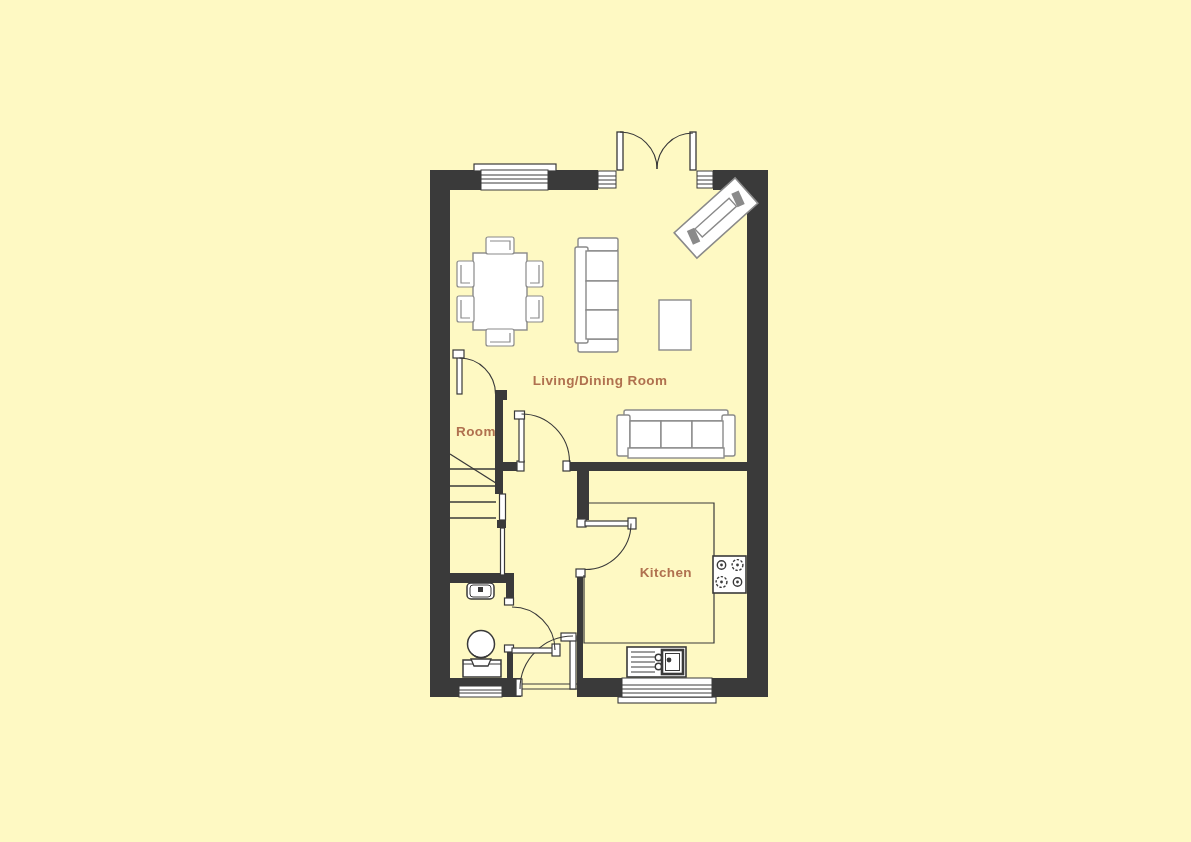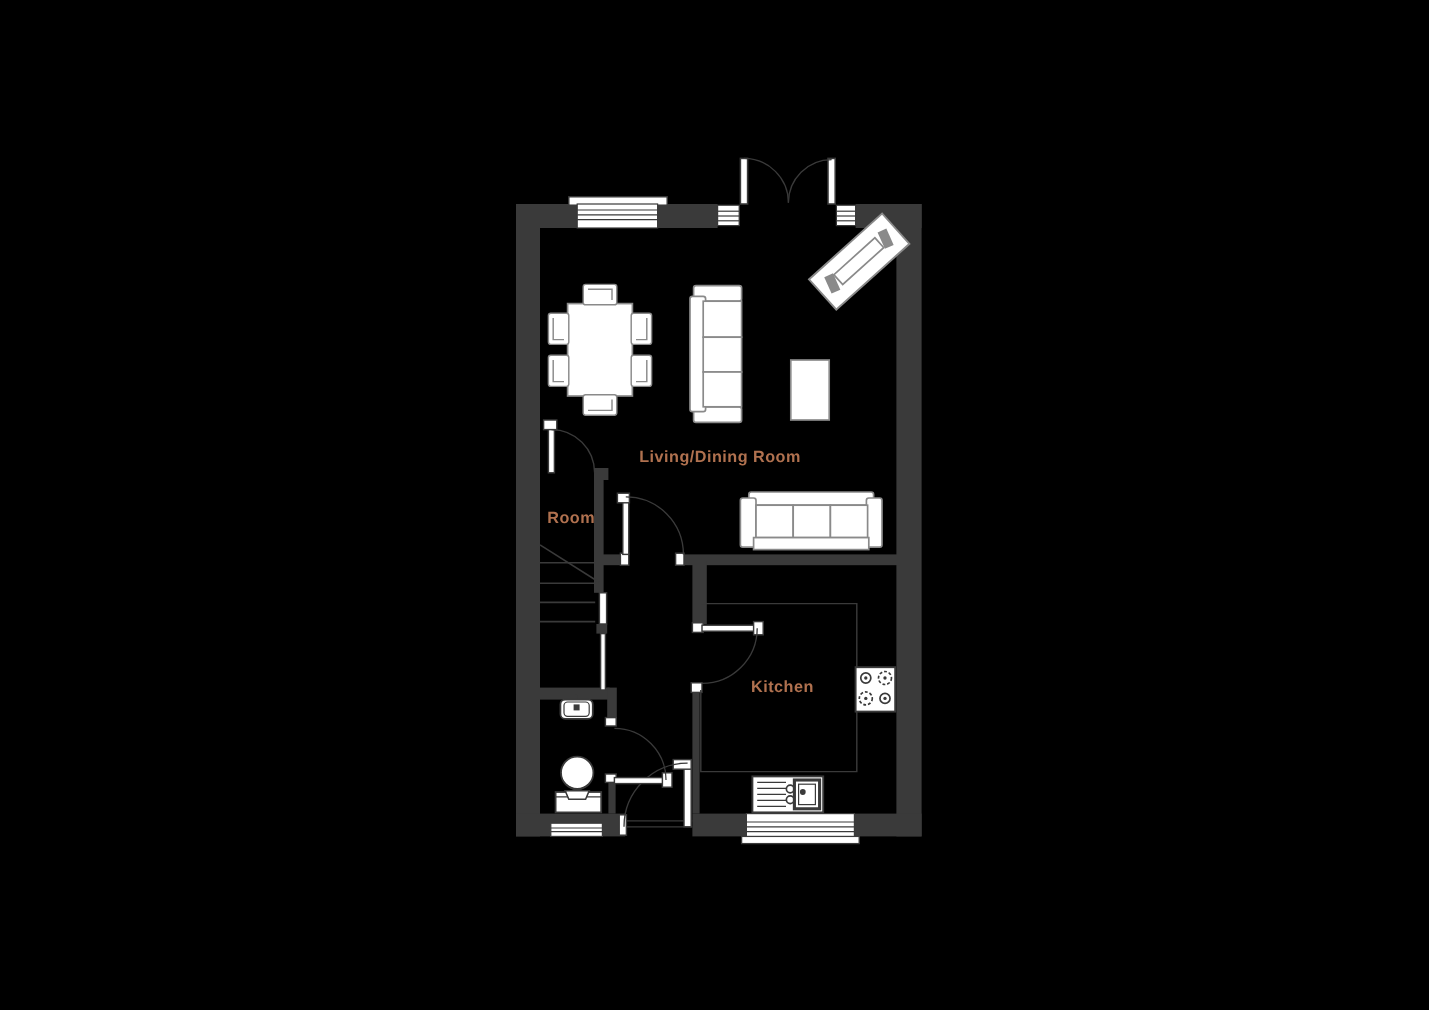--- a/index.html
+++ b/index.html
@@ -1,22 +1,22 @@
 <!DOCTYPE html>
 <html><head>
 <meta charset="utf-8">
 <style>
   html,body{margin:0;padding:0;background:#ffffff;}
-  .canvas{position:relative;width:1191px;height:842px;background:#000000;overflow:hidden;
+  .canvas{position:relative;width:1191px;height:842px;background:#fef9c3;overflow:hidden;
           font-family:"Liberation Sans", sans-serif;}
   .room-label{position:absolute;color:#b0714f;font-weight:bold;font-size:13.5px;
               letter-spacing:.4px;text-align:center;white-space:nowrap;}
   #label-living{left:520px;top:373px;width:160px;}
   #label-cupd{left:436px;top:424px;width:80px;}
-  #label-kitchen{left:612px;top:565px;width:80px;}
+  #label-kitchen{left:612px;top:565px;width:80px;text-align:right;}
   svg{position:absolute;left:0;top:0;}
 </style>
 </head>
 <body>
 
 <div class="canvas">
 <svg width="1191" height="842" viewBox="0 0 1191 842">
 
   <g fill="#3a3a3a" stroke="none">
 

